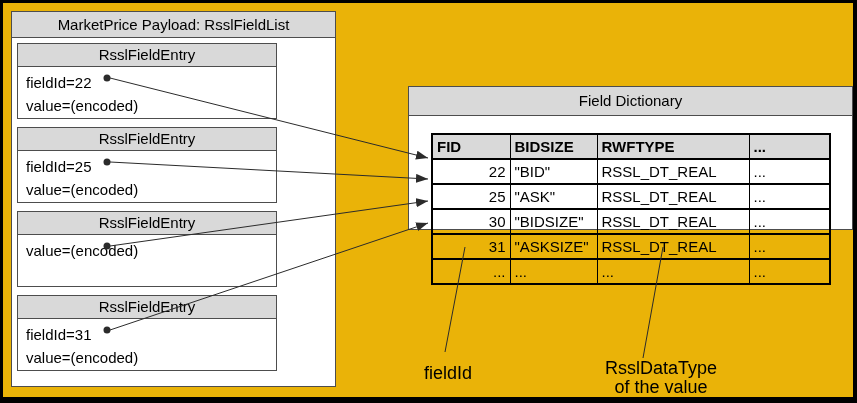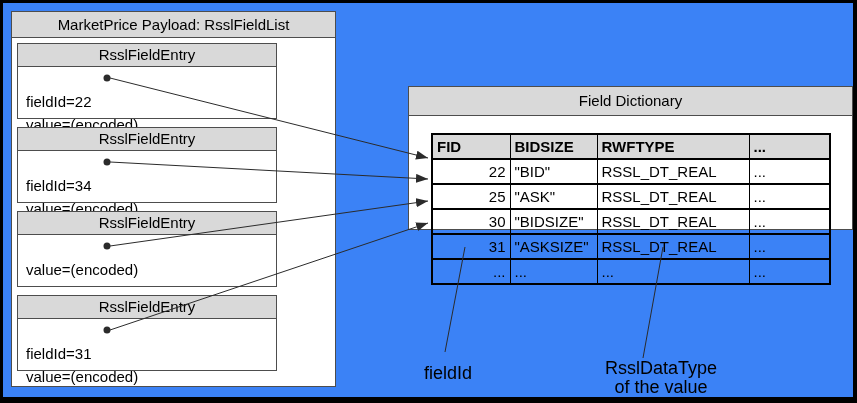--- a/index.html
+++ b/index.html
@@ -2,21 +2,21 @@
 <html style="--header-fill: #d9d9d9; --box-border: #4d4d4d; --table-border: #000000; --line-color: #2b2b2b;"><head>
 <meta charset="utf-8">
 <style>
   html,body { margin:0; padding:0; background:#fff; }
   #canvas {
     position:relative;
     width:857px; height:403px;
     box-sizing:border-box;
     border:solid #000;
     border-width:3px 4px 6px 3px;
-    background:#3b82f6;
+    background:#eab308;
     font-family:"Liberation Sans", sans-serif;
     color:#000;
     overflow:hidden;
   }
   .panel {
     position:absolute;
     background:#fff;
     border:1px solid var(--box-border,#4d4d4d);
     box-sizing:border-box;
   }
@@ -33,21 +33,21 @@
     position:absolute; left:5px; width:260px; height:76px;
     border:1px solid var(--box-border,#4d4d4d);
     box-sizing:border-box; background:#fff;
   }
   .entry-header {
     height:22px; line-height:22px;
     background:var(--header-fill,#d9d9d9);
     border-bottom:1px solid var(--box-border,#4d4d4d);
     text-align:center; font-size:15px;
   }
-  .entry-body { padding:4px 0 0 8px; font-size:15px; line-height:23px;margin-top:19px; }
+  .entry-body { padding:4px 0 0 8px; font-size:15px; line-height:23px; }
 
   #dict-box { left:405px; top:83px; width:445px; height:144px; }
   #dict-box > .panel-title { height:28px; line-height:28px; }
 
   #dict-table {
     position:absolute; left:22px; top:46px;
     border-collapse:collapse; table-layout:fixed;
     border:2px solid var(--table-border,#000);
   }
   #dict-table th, #dict-table td {
@@ -86,21 +86,21 @@
       <div class="entry-header">RsslFieldEntry</div>
       <div class="entry-body">
         <div>fieldId=22</div>
         <div>value=(encoded)</div>
       </div>
     </div>
 
     <div class="entry" style="top:115px">
       <div class="entry-header">RsslFieldEntry</div>
       <div class="entry-body">
-        <div>fieldId=34</div>
+        <div>fieldId=25</div>
         <div>value=(encoded)</div>
       </div>
     </div>
 
     <div class="entry" style="top:199px">
       <div class="entry-header">RsslFieldEntry</div>
       <div class="entry-body">
         <div>value=(encoded)</div>
       </div>
     </div>

